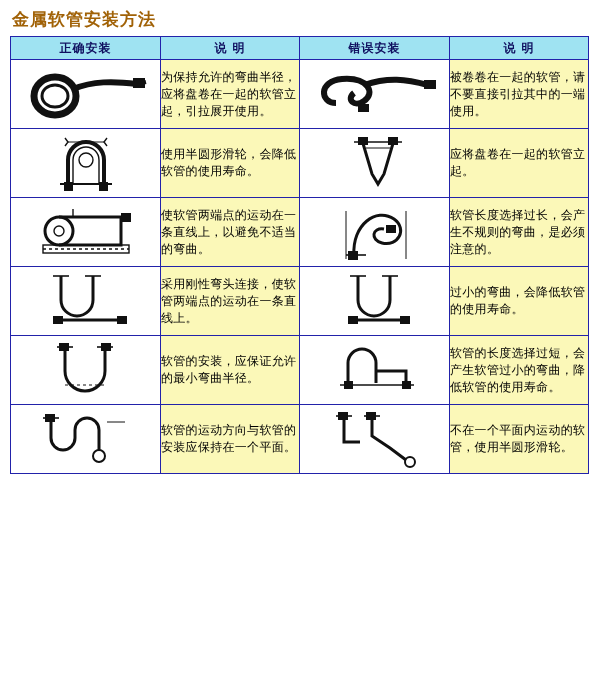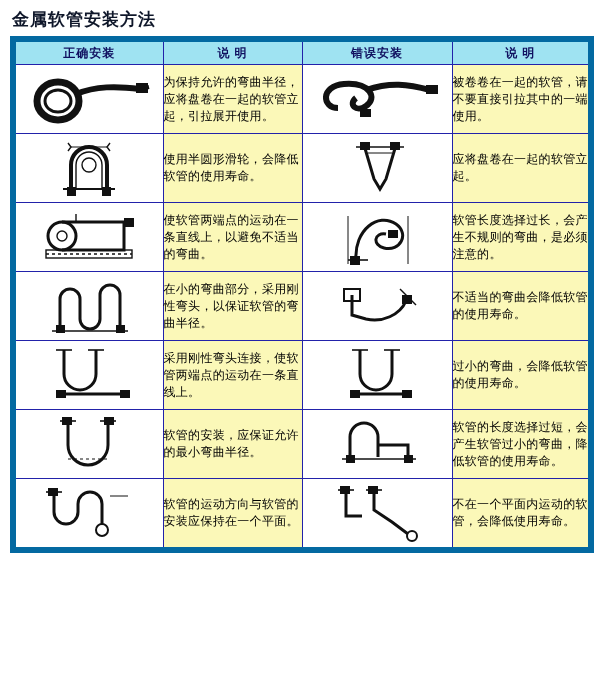--- a/index.html
+++ b/index.html
@@ -16,31 +16,30 @@
   .page {
     width: 600px;
     height: 698px;
     position: relative;
     box-sizing: border-box;
     padding: 6px 10px 4px 10px;
   }
   .title {
     font-size: 17px;
     font-weight: bold;
-    color: #0f172a;
+    color: #a16207;
     letter-spacing: 1px;
     margin: 2px 0 6px 2px;
     line-height: 22px;
   }
   table.hose {
     border-collapse: collapse;
     width: 578px;
     table-layout: fixed;
-    border: 6px solid #0369a1;
-    font-family: Liberation Serif, serif;
+    border: 1px solid #0369a1;
   }
   table.hose th, table.hose td {
     border: 1px solid #2222aa;
     padding: 0;
     vertical-align: middle;
   }
   thead th {
     background: #9fe3f2;
     color: #101060;
     font-size: 12px;
@@ -181,46 +180,20 @@
               <line x1="104" y1="10" x2="104" y2="58" stroke-width="1"></line>
             </g>
             <rect x="46" y="50" width="10" height="9" fill="#111"></rect>
             <rect x="84" y="24" width="10" height="8" fill="#111"></rect>
           </svg>
 
         </td>
         <td class="txt-cell">软管长度选择过长，会产生不规则的弯曲，是必须注意的。</td>
       </tr>
 
-      <tr>
-        <td class="img-cell">
-          <svg class="fig" width="146" height="62" viewBox="0 0 146 62">
-            <g fill="none" stroke="#111" stroke-width="3">
-              <path d="M44 54 L44 24 A10 10 0 0 1 64 24 L64 44 A10 10 0 0 0 84 44 L84 20 A10 10 0 0 1 104 20 L104 54"></path>
-              <line x1="36" y1="56" x2="112" y2="56" stroke-width="1.4"></line>
-            </g>
-            <rect x="40" y="50" width="9" height="8" fill="#111"></rect>
-            <rect x="100" y="50" width="9" height="8" fill="#111"></rect>
-          </svg>
-
-        </td>
-        <td class="txt-cell">在小的弯曲部分，采用刚性弯头，以保证软管的弯曲半径。</td>
-        <td class="img-cell">
-          <svg class="fig" width="146" height="62" viewBox="0 0 146 62">
-            <g fill="none" stroke="#111" stroke-width="3">
-              <path d="M48 20 L48 40 L62 44 C78 48, 96 40, 102 26"></path>
-              <rect x="40" y="14" width="16" height="12" stroke-width="2"></rect>
-              <line x1="96" y1="14" x2="112" y2="30" stroke-width="1.4"></line>
-            </g>
-            <rect x="98" y="20" width="10" height="9" fill="#111"></rect>
-          </svg>
-
-        </td>
-        <td class="txt-cell">不适当的弯曲会降低软管的使用寿命。</td>
-      </tr>
 
 
       <tr>
         <td class="img-cell">
           <svg class="fig" width="146" height="62" viewBox="0 0 146 62">
             <g fill="none" stroke="#111" stroke-width="3">
               <path d="M48 6 L48 30 A16 16 0 0 0 80 30 L80 6"></path>
               <line x1="40" y1="6" x2="56" y2="6" stroke-width="1.6"></line>
               <line x1="72" y1="6" x2="88" y2="6" stroke-width="1.6"></line>
               <line x1="44" y1="50" x2="110" y2="50" stroke-width="3"></line>
@@ -299,18 +272,18 @@
               <path d="M70 8 L70 28 L88 40 L104 52"></path>
               <circle cx="108" cy="54" r="5" stroke-width="2"></circle>
               <line x1="34" y1="8" x2="50" y2="8" stroke-width="1.6"></line>
               <line x1="62" y1="8" x2="78" y2="8" stroke-width="1.6"></line>
             </g>
             <rect x="36" y="4" width="10" height="8" fill="#111"></rect>
             <rect x="64" y="4" width="10" height="8" fill="#111"></rect>
           </svg>
 
         </td>
-        <td class="txt-cell">不在一个平面内运动的软管，会降低使用寿命。</td>
+        <td class="txt-cell">不在一个平面内运动的软管，使用半圆形滑轮。</td>
       </tr>
 
     </tbody>
   </table>
 </div>
 
 </body></html>

